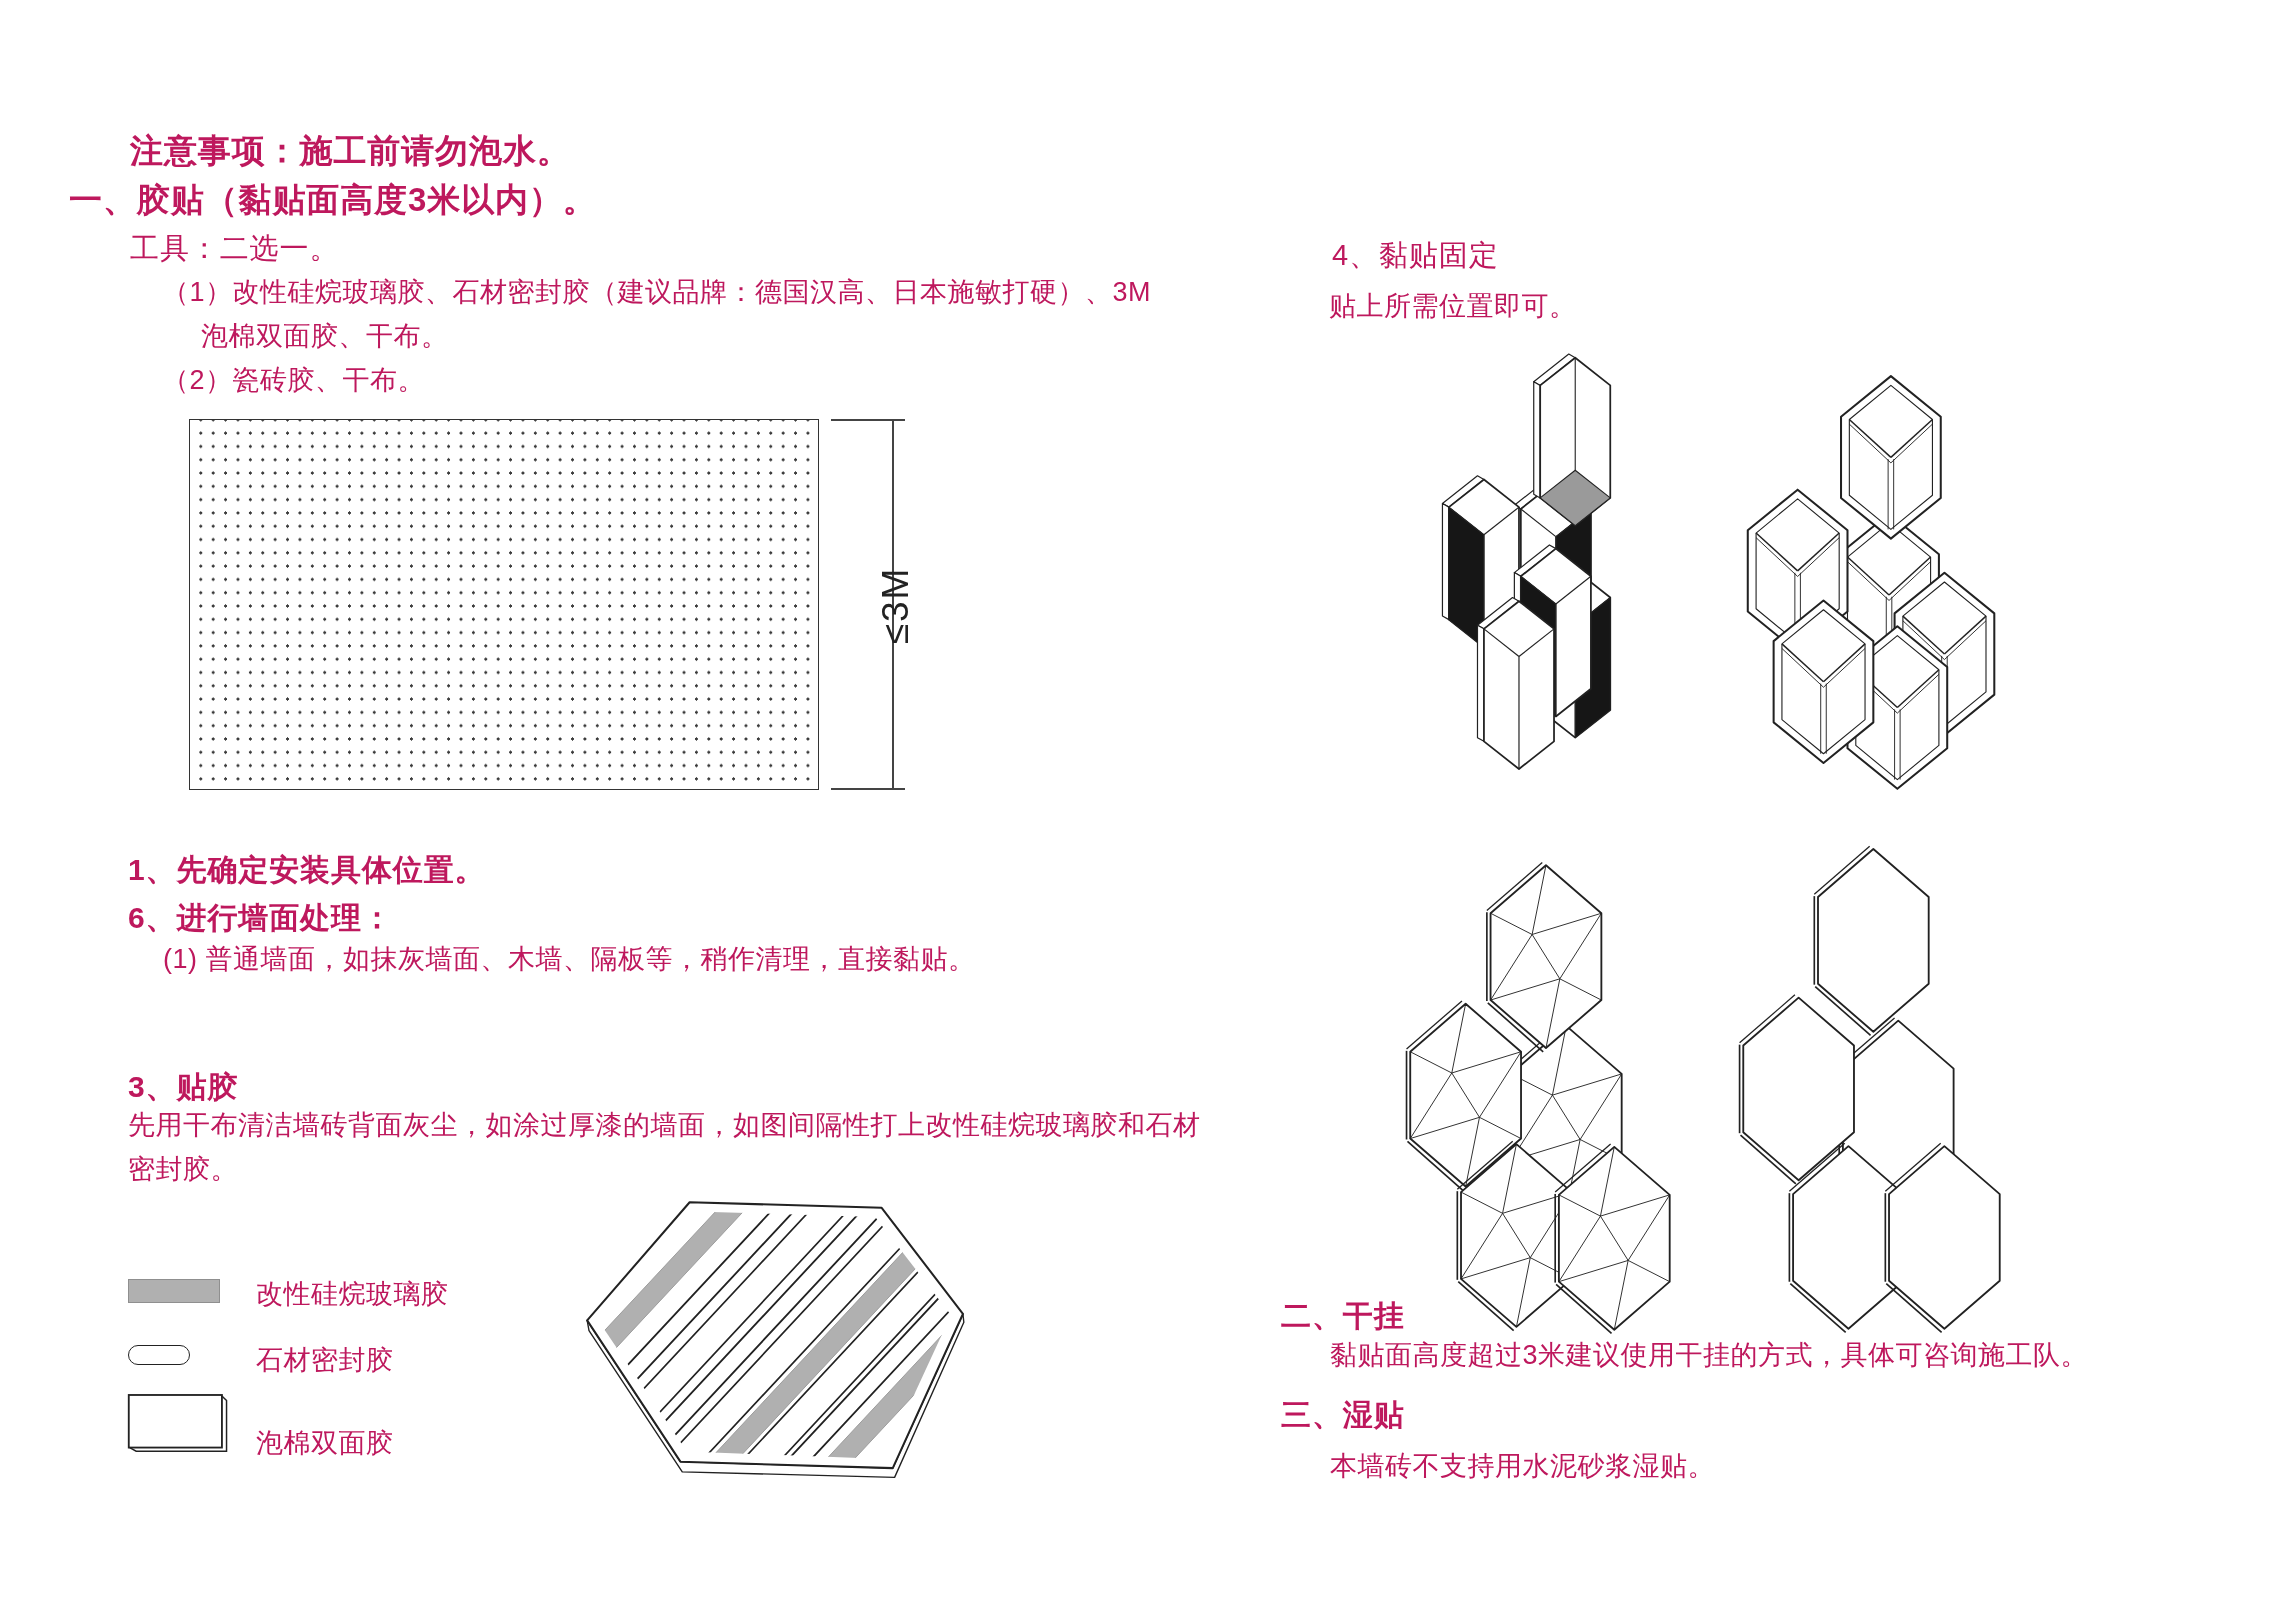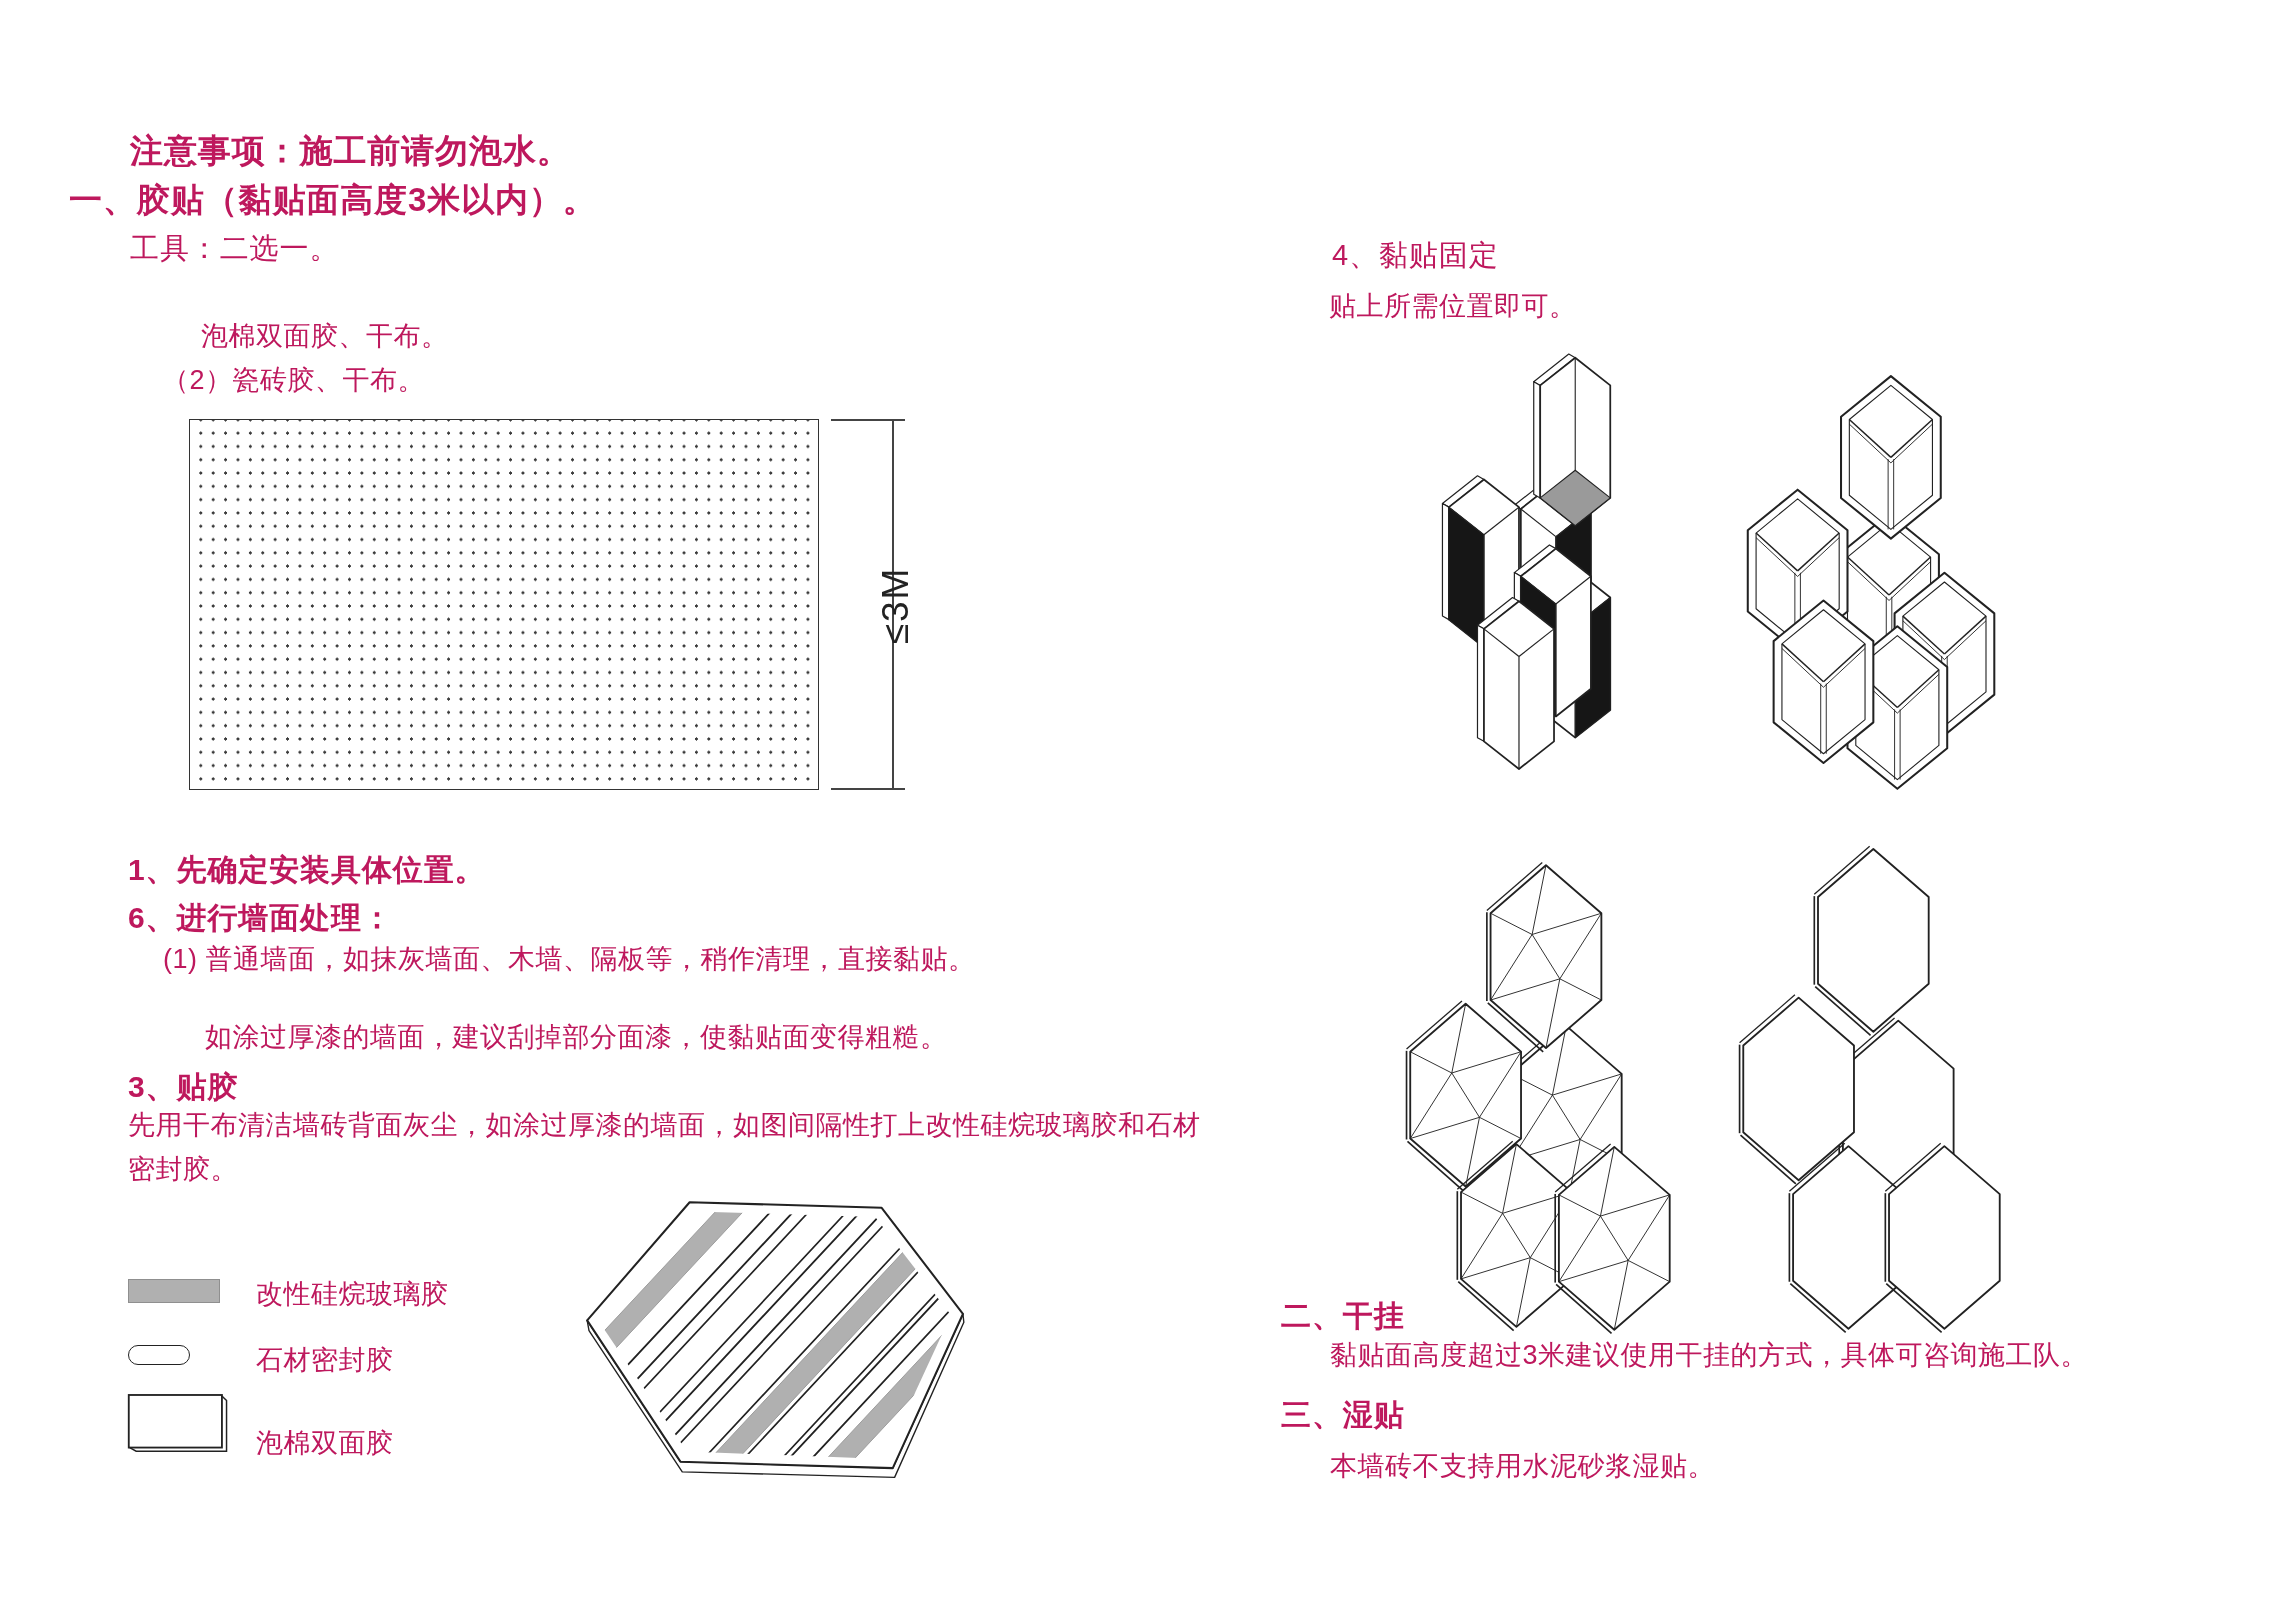--- a/index.html
+++ b/index.html
@@ -25,33 +25,33 @@
   .diagram{position:absolute;}
 </style>
 </head>
 <body>
 
 <div class="page">
 
   <div class="t h36" style="left:130px;top:132px">注意事项：施工前请勿泡水。</div>
   <div class="t h36" style="left:69px;top:181px">一、胶贴（黏贴面高度3米以内）。</div>
   <div class="t h31" style="left:130px;top:231px">工具：二选一。</div>
+  <div class="t b29" style="left:162px;top:277px">（1）改性硅烷玻璃胶、石材密封胶（建议品牌：德国汉高、日本施敏打硬）、3M</div>
   <div class="t b29" style="left:201px;top:321px">泡棉双面胶、干布。</div>
   <div class="t b29" style="left:162px;top:365px">（2）瓷砖胶、干布。</div>
 
   <div class="wall-rect"></div>
   <div class="dim-vline"></div>
   <div class="dim-cap" style="top:419px"></div>
   <div class="dim-cap" style="top:788px"></div>
   <div class="dim-label">≤3M</div>
 
   <div class="t h33" style="left:128px;top:852px">1、先确定安装具体位置。</div>
   <div class="t h33" style="left:128px;top:900px">6、进行墙面处理：</div>
   <div class="t b29" style="left:163px;top:944px">(1) 普通墙面，如抹灰墙面、木墙、隔板等，稍作清理，直接黏贴。</div>
-  <div class="t b29" style="left:205px;top:1022px">如涂过厚漆的墙面，建议刮掉部分面漆，使黏贴面变得粗糙。</div>
   <div class="t h33" style="left:128px;top:1069px">3、贴胶</div>
   <div class="t b29" style="left:128px;top:1110px">先用干布清洁墙砖背面灰尘，如涂过厚漆的墙面，如图间隔性打上改性硅烷玻璃胶和石材</div>
   <div class="t b29" style="left:128px;top:1154px">密封胶。</div>
 
   <div class="sw-gray"></div>
   <div class="t b29" style="left:256px;top:1279px">改性硅烷玻璃胶</div>
   <div class="sw-pill"></div>
   <div class="t b29" style="left:256px;top:1345px">石材密封胶</div>
   <svg class="diagram" style="left:126px;top:1392px" width="107" height="65" viewBox="0 0 116 70">
     <rect x="3" y="3" width="101" height="57" fill="#ffffff" stroke="#222" stroke-width="2"></rect>

